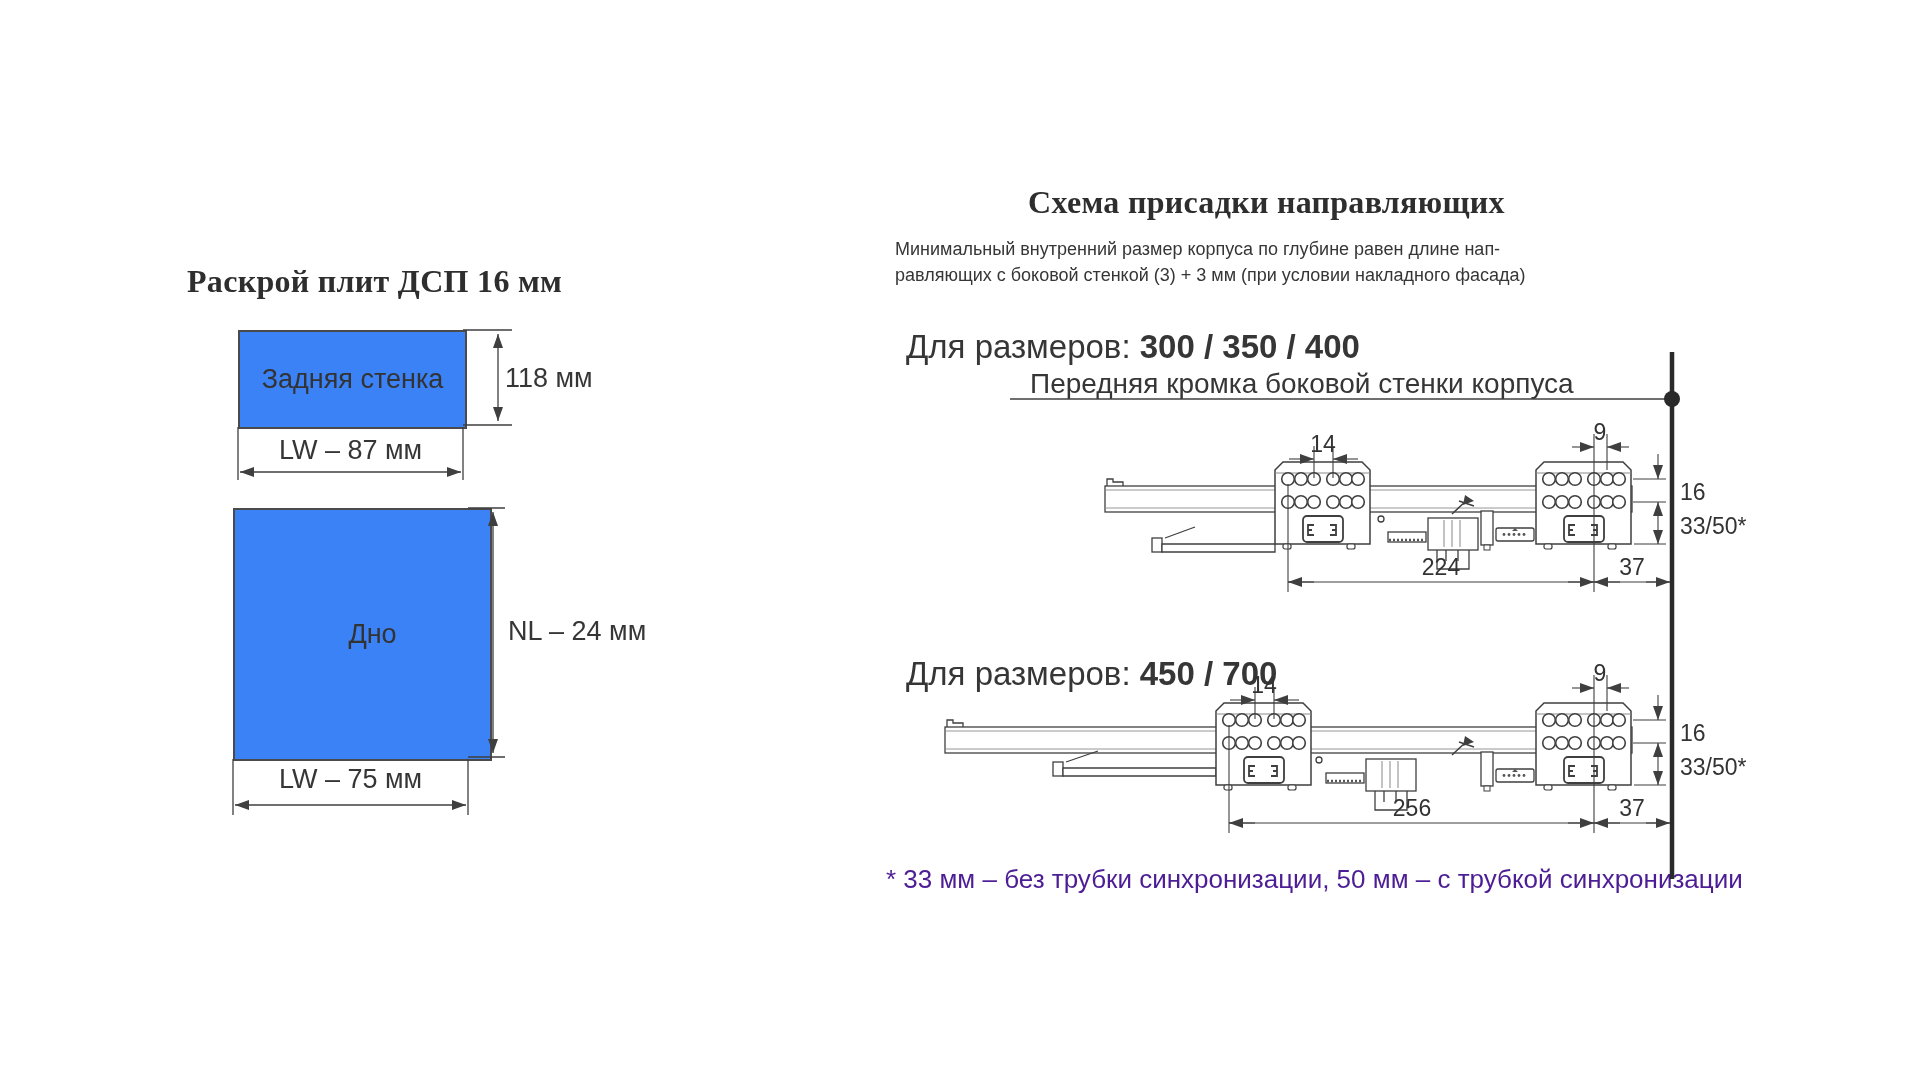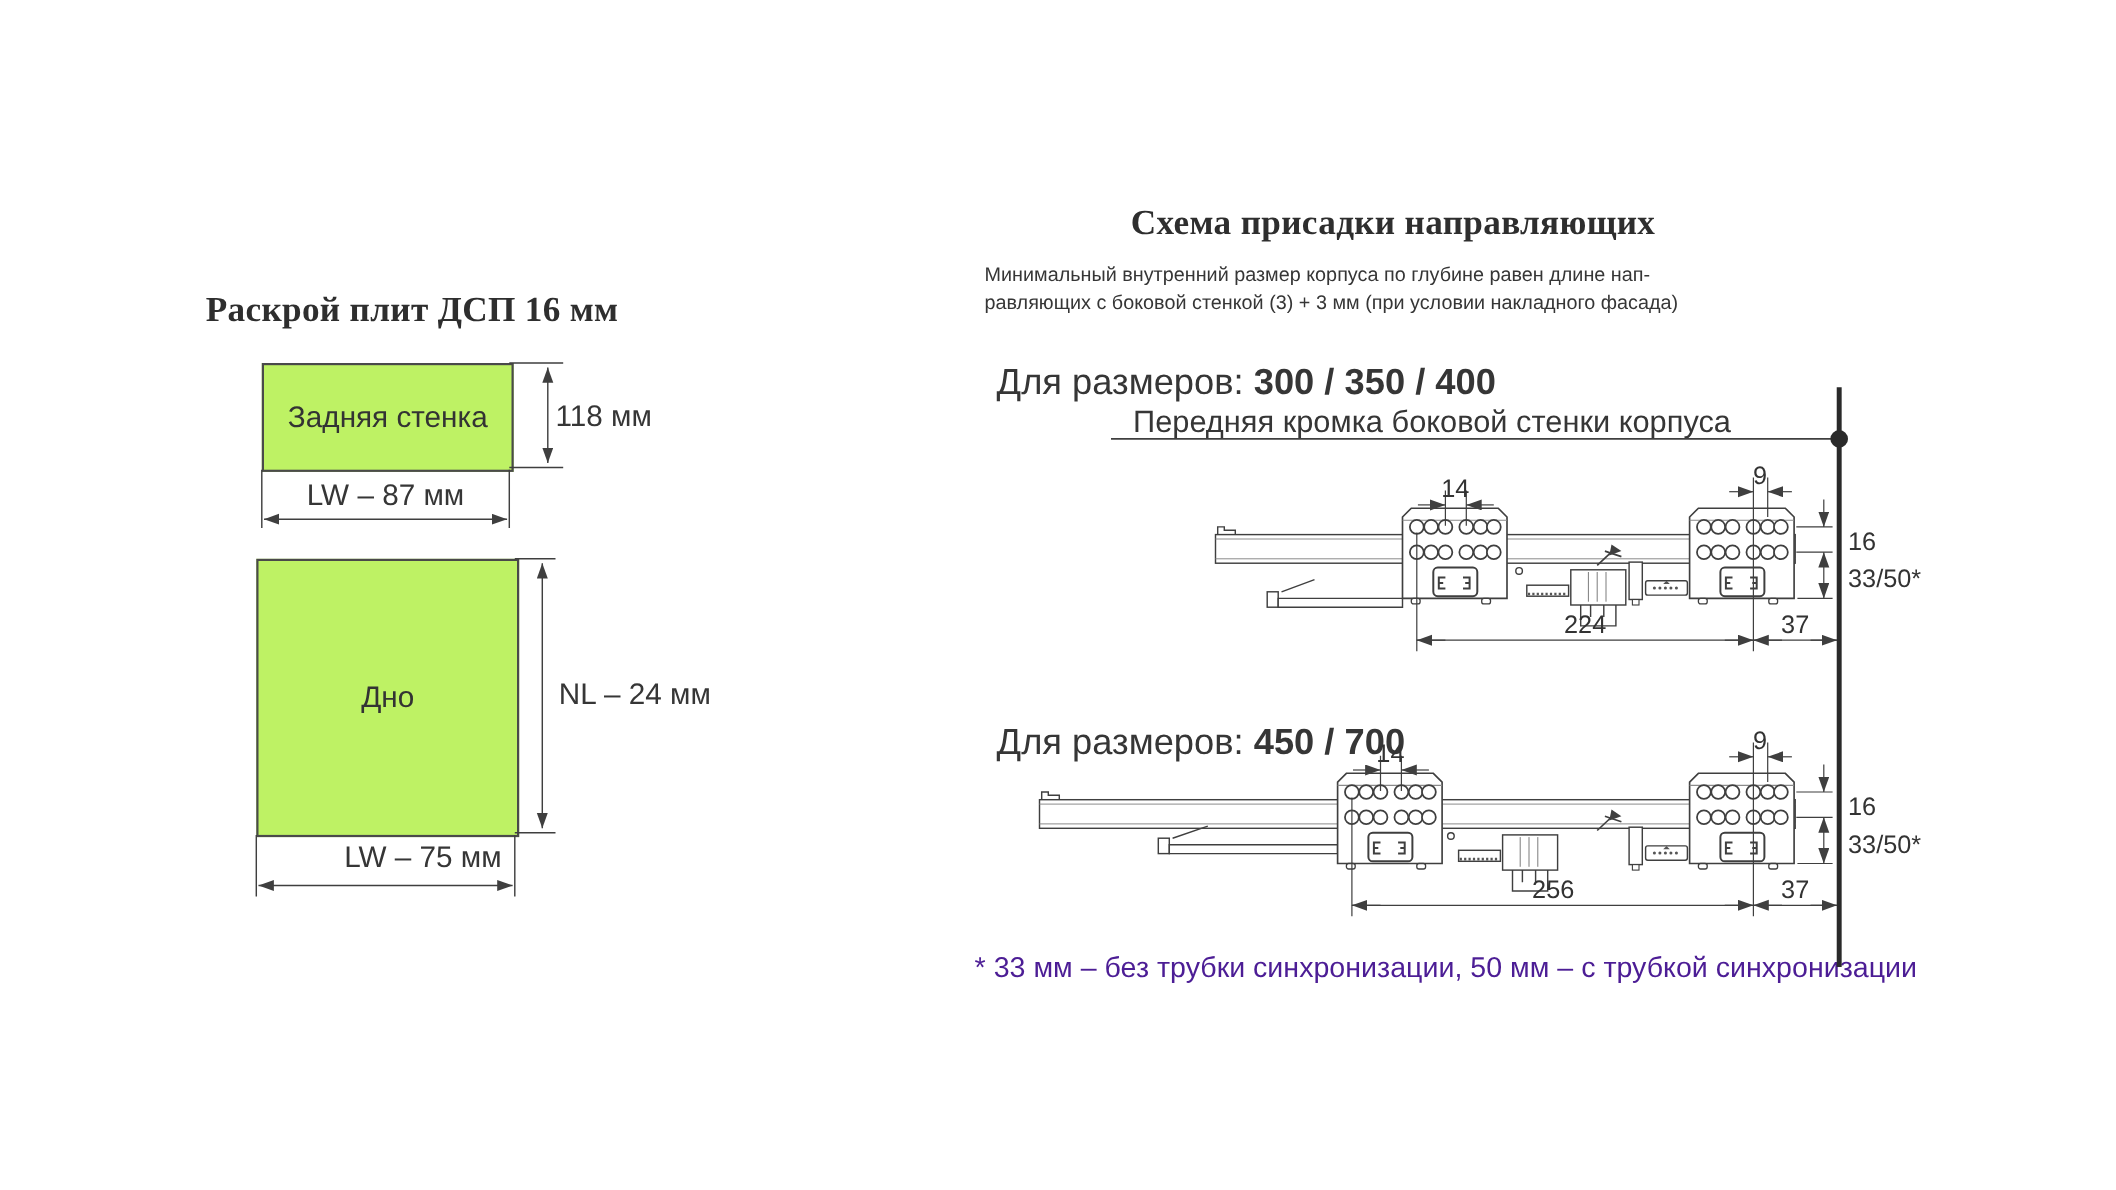--- a/index.html
+++ b/index.html
@@ -7,43 +7,43 @@
   .page{position:relative;width:1924px;height:1082px;background:#ffffff;overflow:hidden;}
   .abs{position:absolute;white-space:nowrap;}
   .title{font-size:32px;font-weight:bold;color:#2e2e2e;letter-spacing:0.3px;font-family:Liberation Serif, serif;}
   .para{font-size:18px;line-height:26px;color:#363636;}
   .sizes{font-size:33px;color:#363636;}
   .sizes b{font-weight:bold;}
   .edge-label{font-size:28px;color:#363636;}
   .footnote{font-size:26px;color:#4c1d95;text-align:right;}
   .dim{font-size:27px;color:#363636;}
   .center{text-align:center;}
-  .box{position:absolute;background:#bef264;border:2px solid #4a4a4a;display:flex;align-items:center;justify-content:center;}
+  .box{position:absolute;background:#3b82f6;border:2px solid #4a4a4a;display:flex;align-items:center;justify-content:center;}
   .box span{font-size:27px;color:#333333;}
   svg.overlay{position:absolute;left:0;top:0;}
   svg text{font-family:"Liberation Sans",sans-serif;font-size:23px;fill:#333333;}
 </style>
 </head>
 <body>
 
 <div class="page">
 
   <div class="abs title" style="left:187px;top:263px;">Раскрой плит ДСП 16 мм</div>
 
   <div class="box" style="left:238px;top:330px;width:225px;height:95px;">
     <span>Задняя стенка</span>
   </div>
   <div class="abs dim" style="left:505px;top:363px;">118 мм</div>
   <div class="abs dim center" style="left:238px;top:435px;width:225px;">LW – 87 мм</div>
 
-  <div class="box" style="left:233px;top:508px;width:235px;height:249px;">
+  <div class="box" style="left:233px;top:508px;width:235px;height:249px;padding-left:20px;">
     <span>Дно</span>
   </div>
   <div class="abs dim" style="left:508px;top:616px;">NL – 24 мм</div>
-  <div class="abs dim center" style="left:233px;top:764px;width:235px;padding-left:34px;">LW – 75 мм</div>
+  <div class="abs dim center" style="left:233px;top:764px;width:235px;">LW – 75 мм</div>
 
   <div class="abs title" style="left:1028px;top:184px;">Схема присадки направляющих</div>
   <div class="abs para" style="left:895px;top:236px;">Минимальный внутренний размер корпуса по глубине равен длине нап-</div>
   <div class="abs para" style="left:895px;top:262px;">равляющих с боковой стенкой (3) + 3 мм (при условии накладного фасада)</div>
 
   <div class="abs sizes" style="left:906px;top:328px;">
     <span>Для размеров: </span><b>300 / 350 / 400</b>
   </div>
 
   <div class="abs edge-label" style="left:1030px;top:368px;">Передняя кромка боковой стенки корпуса</div>

